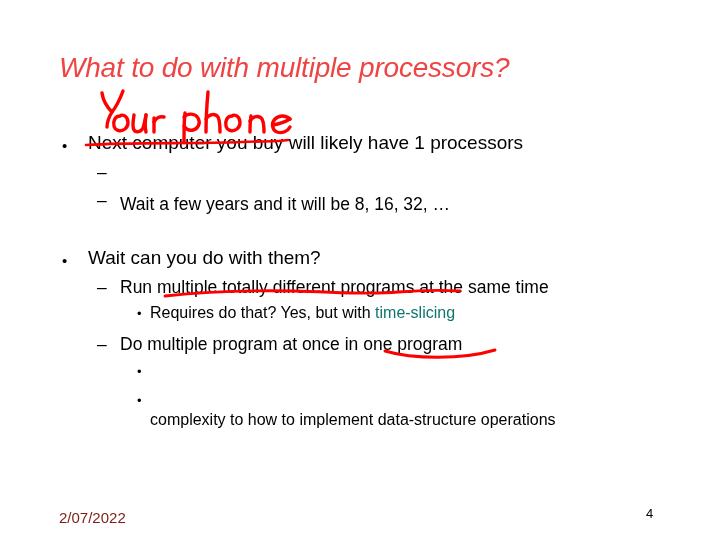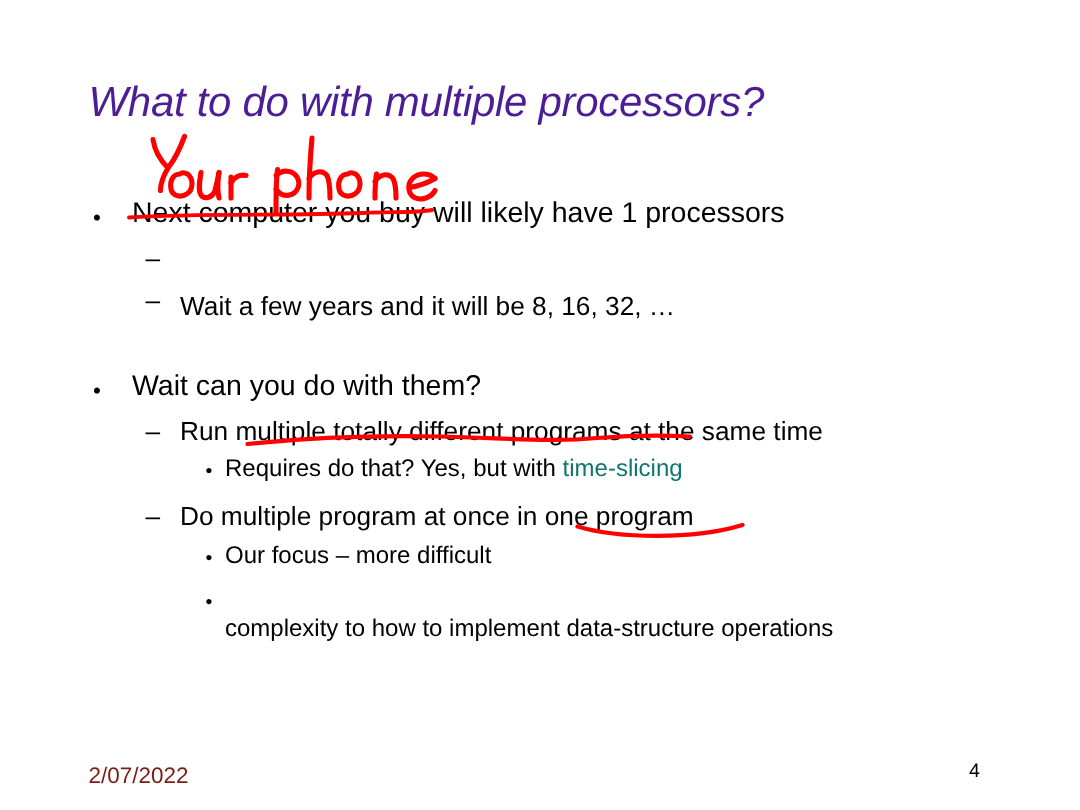--- a/index.html
+++ b/index.html
@@ -19,21 +19,21 @@
 
   
   #slide-title {
     position: absolute;
     left: 59px;
     top: 52px;
     font-size: 28px;
     font-style: italic;
     font-weight: 400;
     letter-spacing: -0.2px;
-    color: #4c1d95;
+    color: #ef4444;
     white-space: nowrap;
   }
 
   
   .body-area {
     position: absolute;
     left: 0;
     top: 0;
     width: 720px;
     height: 540px;
@@ -113,21 +113,20 @@
     <div class="bullet-mark lvl2-mark" style="left:97px; top:277px;">–</div>
     <div class="line lvl2" style="left:120px; top:277px;">Run multiple totally different programs at the same time</div>
 
     <div class="bullet-mark lvl3-mark" style="left:137px; top:306px;">•</div>
     <div class="line lvl3" style="left:150px; top:304px;"><span>Requires do that? Yes, but with </span><span class="blue-term">time-slicing</span></div>
 
     <div class="bullet-mark lvl2-mark" style="left:97px; top:334px;">–</div>
     <div class="line lvl2" style="left:120px; top:334px;">Do multiple program at once in one program</div>
 
     <div class="bullet-mark lvl3-mark" style="left:137px; top:364px;">•</div>
-    <div class="line lvl3" style="left:150px; top:362px;">Our focus – more difficult</div>
 
     <div class="bullet-mark lvl3-mark" style="left:137px; top:393px;">•</div>
     <div class="line lvl3" style="left:150px; top:411px;">complexity to how to implement data-structure operations</div>
 
   </div>
 
   <svg id="handwriting" class="ink" viewBox="0 0 200 56">
     <g fill="none" stroke="#ff0000" stroke-width="3.4" stroke-linecap="round" stroke-linejoin="round">
 
       <path d="M6,5 C7,12 11,19 16,24"></path>

